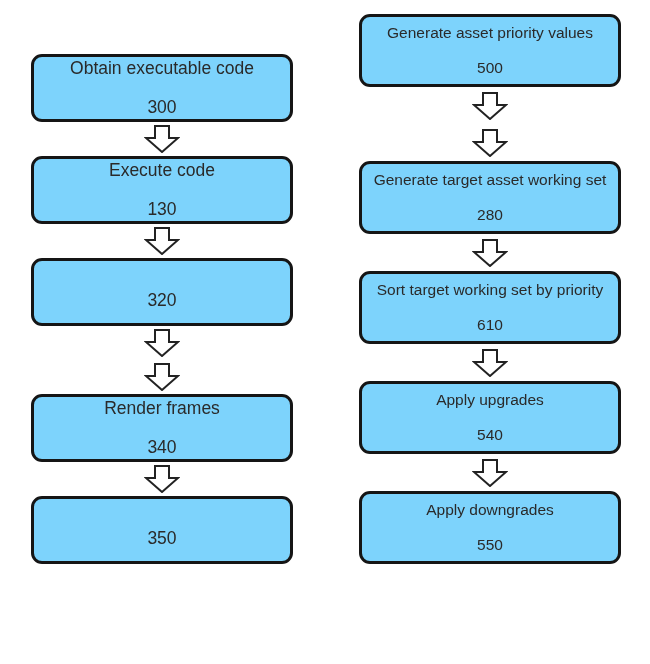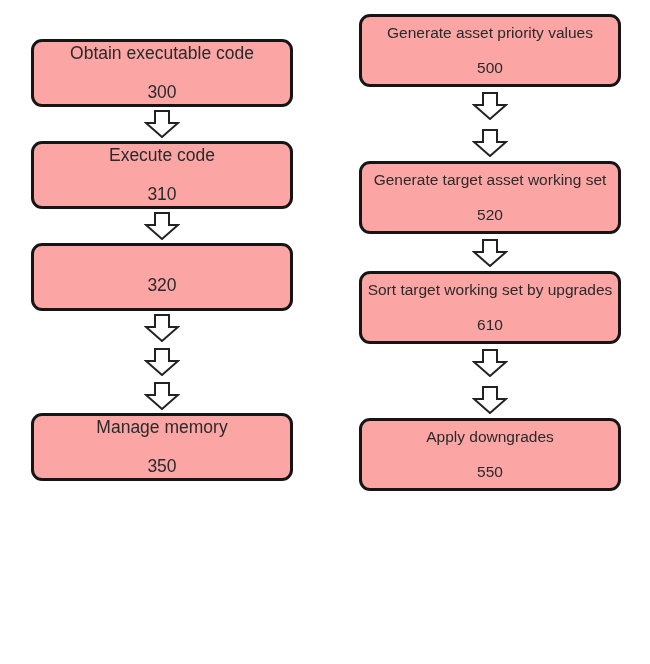--- a/index.html
+++ b/index.html
@@ -19,33 +19,33 @@
     flex-direction: row;
   }
   .flow-col {
     display: flex;
     flex-direction: column;
     align-items: center;
   }
   .col-left {
     margin-left: 31px;
     width: 262px;
-    padding-top: 39px;
+    padding-top: 54px;
   }
   .col-right {
     margin-left: 66px;
     width: 262px;
     padding-top: 14px;
   }
   .flow-box {
     box-sizing: border-box;
     width: 100%;
     border: 3px solid #151515;
     border-radius: 11px;
-    background: #fca5a5;
+    background: #7dd3fc;
     display: flex;
     flex-direction: column;
     align-items: center;
     justify-content: center;
     text-align: center;
     color: #2a2a2a;
     padding: 2px 4px;
   }
   .col-left .flow-box { height: 68px; }
   .col-right .flow-box { height: 73px; }
@@ -81,21 +81,21 @@
       <span class="number">300</span>
     </div>
     <div class="arrow-wrap">
       <svg width="36" height="28" viewBox="0 0 36 28">
           <path d="M11 1 H25 V13 H34 L18 27 L2 13 H11 Z" fill="#ffffff" stroke="#222222" stroke-width="2" stroke-linejoin="miter"></path>
         </svg>
     </div>
 
     <div class="flow-box">
       <span class="label">Execute code</span>
-      <span class="number">310</span>
+      <span class="number">130</span>
     </div>
     <div class="arrow-wrap">
       <svg width="36" height="28" viewBox="0 0 36 28">
           <path d="M11 1 H25 V13 H34 L18 27 L2 13 H11 Z" fill="#ffffff" stroke="#222222" stroke-width="2" stroke-linejoin="miter"></path>
         </svg>
     </div>
 
     <div class="flow-box">
       <span class="number">320</span>
     </div>
@@ -104,28 +104,31 @@
           <path d="M11 1 H25 V13 H34 L18 27 L2 13 H11 Z" fill="#ffffff" stroke="#222222" stroke-width="2" stroke-linejoin="miter"></path>
         </svg>
     </div>
 
     <div class="arrow-wrap">
       <svg width="36" height="28" viewBox="0 0 36 28">
           <path d="M11 1 H25 V13 H34 L18 27 L2 13 H11 Z" fill="#ffffff" stroke="#222222" stroke-width="2" stroke-linejoin="miter"></path>
         </svg>
     </div>
 
+    <div class="flow-box">
+      <span class="label">Render frames</span>
+      <span class="number">340</span>
+    </div>
     <div class="arrow-wrap">
       <svg width="36" height="28" viewBox="0 0 36 28">
           <path d="M11 1 H25 V13 H34 L18 27 L2 13 H11 Z" fill="#ffffff" stroke="#222222" stroke-width="2" stroke-linejoin="miter"></path>
         </svg>
     </div>
 
     <div class="flow-box">
-      <span class="label">Manage memory</span>
       <span class="number">350</span>
     </div>
 
   </div>
 
   <div class="flow-col col-right">
 
     <div class="flow-box">
       <span class="label">Generate asset priority values</span>
       <span class="number">500</span>
@@ -137,38 +140,42 @@
     </div>
 
     <div class="arrow-wrap">
       <svg width="36" height="28" viewBox="0 0 36 28">
           <path d="M11 1 H25 V13 H34 L18 27 L2 13 H11 Z" fill="#ffffff" stroke="#222222" stroke-width="2" stroke-linejoin="miter"></path>
         </svg>
     </div>
 
     <div class="flow-box">
       <span class="label">Generate target asset working set</span>
-      <span class="number">520</span>
+      <span class="number">280</span>
     </div>
     <div class="arrow-wrap">
       <svg width="36" height="28" viewBox="0 0 36 28">
           <path d="M11 1 H25 V13 H34 L18 27 L2 13 H11 Z" fill="#ffffff" stroke="#222222" stroke-width="2" stroke-linejoin="miter"></path>
         </svg>
     </div>
 
     <div class="flow-box">
-      <span class="label">Sort target working set by upgrades</span>
+      <span class="label">Sort target working set by priority</span>
       <span class="number">610</span>
     </div>
     <div class="arrow-wrap">
       <svg width="36" height="28" viewBox="0 0 36 28">
           <path d="M11 1 H25 V13 H34 L18 27 L2 13 H11 Z" fill="#ffffff" stroke="#222222" stroke-width="2" stroke-linejoin="miter"></path>
         </svg>
     </div>
 
+    <div class="flow-box">
+      <span class="label">Apply upgrades</span>
+      <span class="number">540</span>
+    </div>
     <div class="arrow-wrap">
       <svg width="36" height="28" viewBox="0 0 36 28">
           <path d="M11 1 H25 V13 H34 L18 27 L2 13 H11 Z" fill="#ffffff" stroke="#222222" stroke-width="2" stroke-linejoin="miter"></path>
         </svg>
     </div>
 
     <div class="flow-box">
       <span class="label">Apply downgrades</span>
       <span class="number">550</span>
     </div>

